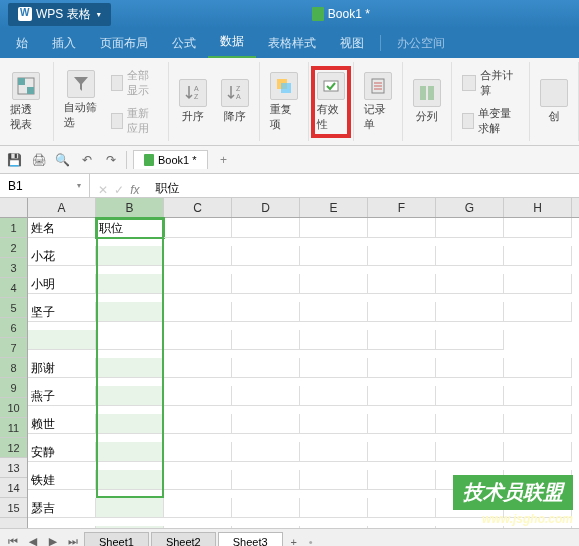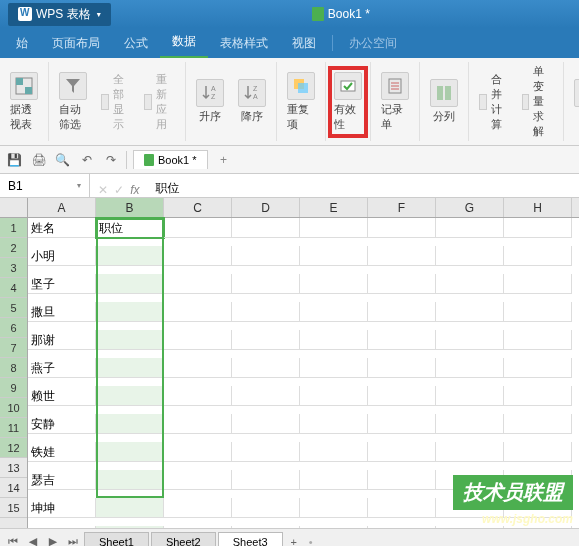--- a/index.html
+++ b/index.html
@@ -18,21 +18,21 @@
 .ribbon-tabs .tab.office { color: #a0c5e5; }
 .tab-sep { width: 1px; height: 16px; background: #5a9bd0; margin: 0 4px; align-self: center; }
 
 .ribbon { height: 88px; background: #f5f5f5; border-bottom: 1px solid #ccc; display: flex; align-items: center; padding: 4px 0; font-size: 11px; color: #444; }
 .ribbon-group { display: flex; flex-direction: column; align-items: center; padding: 0 6px; height: 100%; justify-content: center; border-right: 1px solid #e0e0e0; }
 .ribbon-group.big { gap: 2px; }
 .ribbon-btn-big { display: flex; flex-direction: column; align-items: center; gap: 2px; cursor: pointer; padding: 4px; }
 .ribbon-btn-big .ico { width: 28px; height: 28px; background: #e8e8e8; border: 1px solid #ccc; border-radius: 2px; display: flex; align-items: center; justify-content: center; }
 .ribbon-btn-small { display: flex; align-items: center; gap: 4px; padding: 2px 4px; cursor: pointer; font-size: 11px; }
 .ribbon-btn-small .ico-s { width: 16px; height: 16px; background: #e8e8e8; border: 1px solid #ccc; }
-.ribbon-col { display: flex; flex-direction: row; gap: 4px; }
+.ribbon-col { display: flex; flex-direction: column; gap: 4px; }
 .ribbon-row { display: flex; gap: 6px; }
 .highlighted { border: 4px solid #e03030; padding: 2px; }
 .ribbon-btn-big.highlighted { margin: -4px; }
 
 .qat { height: 28px; background: #f5f5f5; border-bottom: 1px solid #ccc; display: flex; align-items: center; padding: 0 6px; gap: 6px; font-size: 12px; }
 .qat .qbtn { width: 18px; height: 18px; cursor: pointer; display: flex; align-items: center; justify-content: center; color: #666; }
 .qat .sep { width: 1px; height: 18px; background: #ccc; }
 .qat .doc-tab { display: flex; align-items: center; gap: 4px; padding: 3px 10px; background: #fff; border: 1px solid #ccc; border-bottom: none; font-size: 11px; }
 .qat .add-tab { width: 20px; height: 20px; display: flex; align-items: center; justify-content: center; color: #888; cursor: pointer; }
 
@@ -78,20 +78,21 @@
     <span class="dropdown-arrow">▾</span>
   </div>
   <div class="doc-title">
     <span class="doc-icon"></span>
     <span>Book1 *</span>
   </div>
 </div>
 
 <div class="ribbon-tabs">
   <div class="tab">始</div>
+  <div class="tab">插入</div>
   <div class="tab">页面布局</div>
   <div class="tab">公式</div>
   <div class="tab active">数据</div>
   <div class="tab">表格样式</div>
   <div class="tab">视图</div>
   <div class="tab-sep"></div>
   <div class="tab office">办公空间</div>
 </div>
 
 <div class="ribbon">
@@ -282,41 +283,50 @@
           <div class="cell">姓名</div>
           <div class="cell col-sel active">职位</div>
           <div class="cell"></div>
           <div class="cell"></div>
           <div class="cell"></div>
           <div class="cell"></div>
           <div class="cell"></div>
           <div class="cell"></div>
         </div>
         <div class="cell-row">
+          <div class="cell">小花</div>
+          <div class="cell col-sel"></div>
+          <div class="cell"></div>
+          <div class="cell"></div>
+          <div class="cell"></div>
+          <div class="cell"></div>
+          <div class="cell"></div>
+          <div class="cell"></div>
+        </div>
+        <div class="cell-row">
           <div class="cell">小明</div>
           <div class="cell col-sel"></div>
           <div class="cell"></div>
           <div class="cell"></div>
           <div class="cell"></div>
           <div class="cell"></div>
           <div class="cell"></div>
           <div class="cell"></div>
         </div>
         <div class="cell-row">
           <div class="cell">坚子</div>
           <div class="cell col-sel"></div>
           <div class="cell"></div>
           <div class="cell"></div>
           <div class="cell"></div>
           <div class="cell"></div>
           <div class="cell"></div>
           <div class="cell"></div>
         </div>
         <div class="cell-row">
-          <div class="cell">撒旦</div>
           <div class="cell col-sel"></div>
           <div class="cell"></div>
           <div class="cell"></div>
           <div class="cell"></div>
           <div class="cell"></div>
           <div class="cell"></div>
           <div class="cell"></div>
         </div>
         <div class="cell-row">
           <div class="cell">那谢</div>

